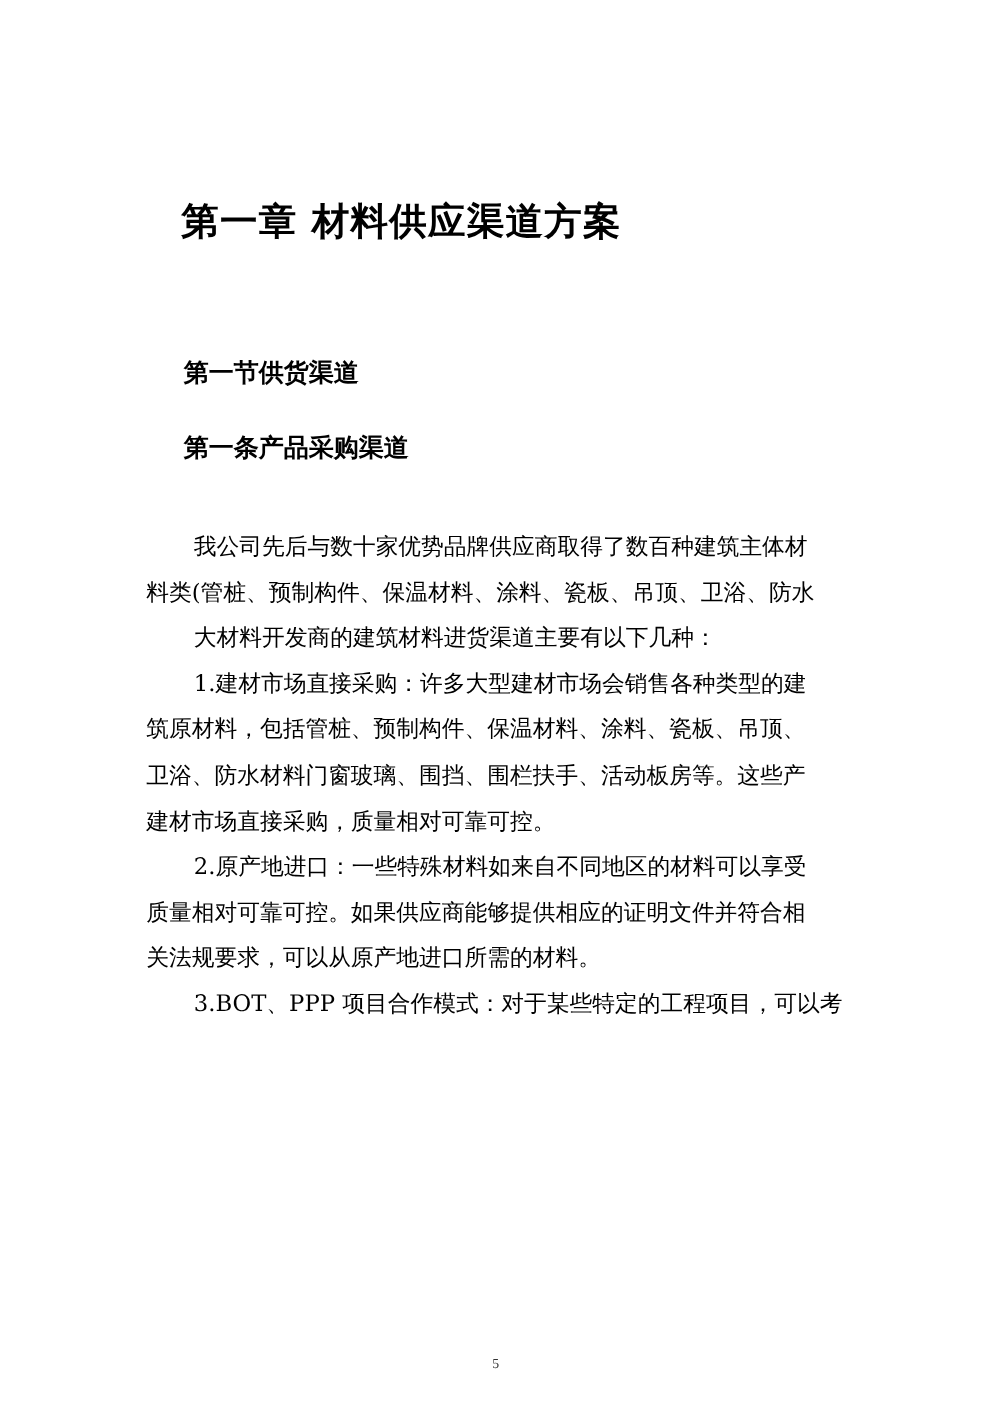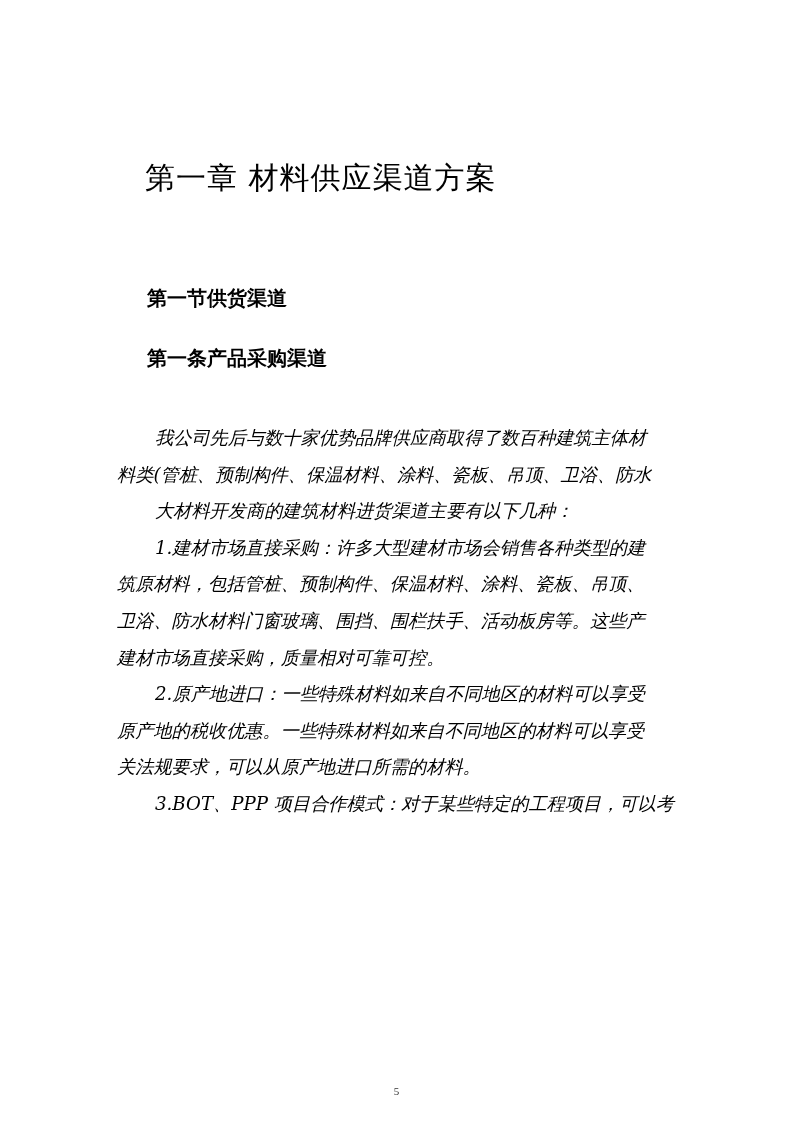--- a/index.html
+++ b/index.html
@@ -19,21 +19,21 @@
       position: absolute;
       left: 0; top: 0;
       width: 793px;
       height: 1122px;
     }
     .chapter-title {
       position: absolute;
       left: 145px;
       top: 158px;
       font-family: "DejaVu Sans", "Liberation Sans", sans-serif;
-      font-weight: normal;
+      font-weight: bold;
       font-size: 30px;
       line-height: 40px;
       letter-spacing: 1px;
       white-space: nowrap;
     }
     .heading {
       position: absolute;
       left: 147px;
       font-family: "DejaVu Sans", "Liberation Sans", sans-serif;
       font-weight: bold;
@@ -44,21 +44,20 @@
     .h-section { top: 284px; }
     .h-article { top: 344px; }
     .body-text {
       position: absolute;
       left: 117px;
       width: 545px;
       top: 420px;
       font-size: 18.2px;
       line-height: 36.6px;
       text-align: justify;
-      font-style: italic;
     }
     .line {
       display: block;
       white-space: nowrap;
       height: 36.6px;
     }
     .indent { padding-left: 38px; }
     .page-number {
       position: absolute;
       left: 0;
@@ -83,19 +82,19 @@
 
   <div class="body-text">
     <span class="line indent">我公司先后与数十家优势品牌供应商取得了数百种建筑主体材</span>
     <span class="line">料类(管桩、预制构件、保温材料、涂料、瓷板、吊顶、卫浴、防水</span>
     <span class="line indent">大材料开发商的建筑材料进货渠道主要有以下几种：</span>
     <span class="line indent">1.建材市场直接采购：许多大型建材市场会销售各种类型的建</span>
     <span class="line">筑原材料，包括管桩、预制构件、保温材料、涂料、瓷板、吊顶、</span>
     <span class="line">卫浴、防水材料门窗玻璃、围挡、围栏扶手、活动板房等。这些产</span>
     <span class="line">建材市场直接采购，质量相对可靠可控。</span>
     <span class="line indent">2.原产地进口：一些特殊材料如来自不同地区的材料可以享受</span>
-    <span class="line">原产地的税收优惠。一些特殊材料如来自不同地区的材料可以享受</span>
+    <span class="line">质量相对可靠可控。如果供应商能够提供相应的证明文件并符合相</span>
     <span class="line">关法规要求，可以从原产地进口所需的材料。</span>
     <span class="line indent">3.BOT、PPP 项目合作模式：对于某些特定的工程项目，可以考</span>
   </div>
 
   <div class="page-number">5</div>
 </div>
 
 </body></html>

